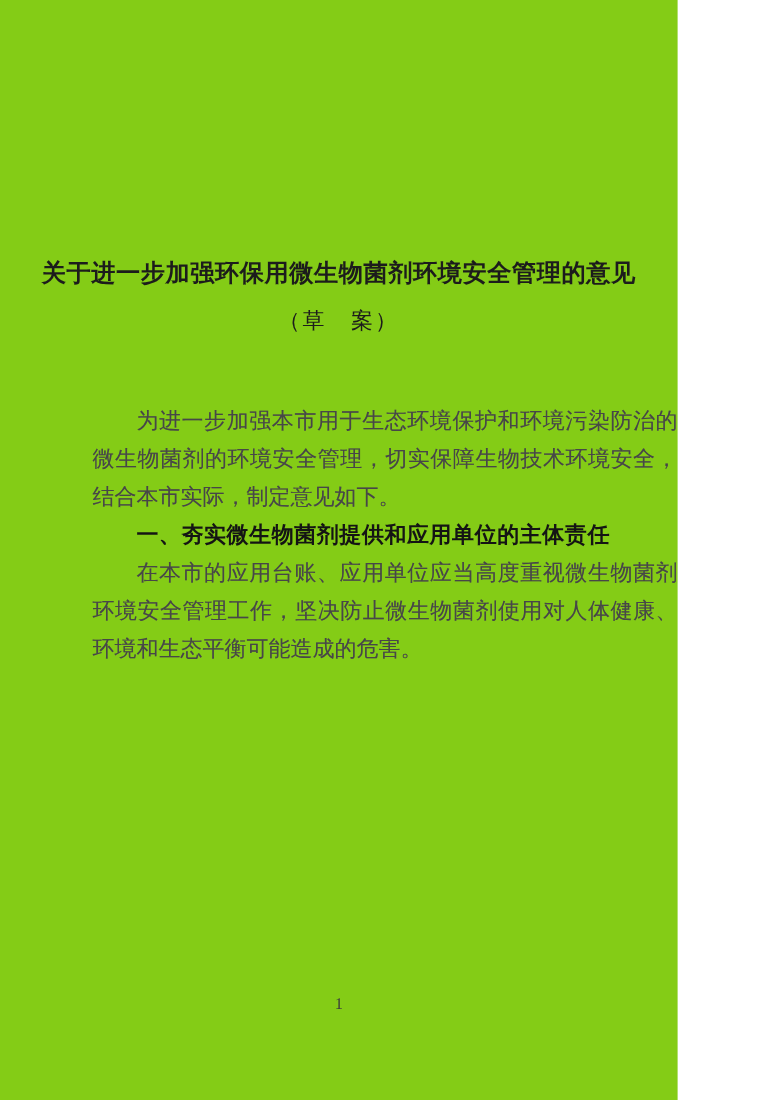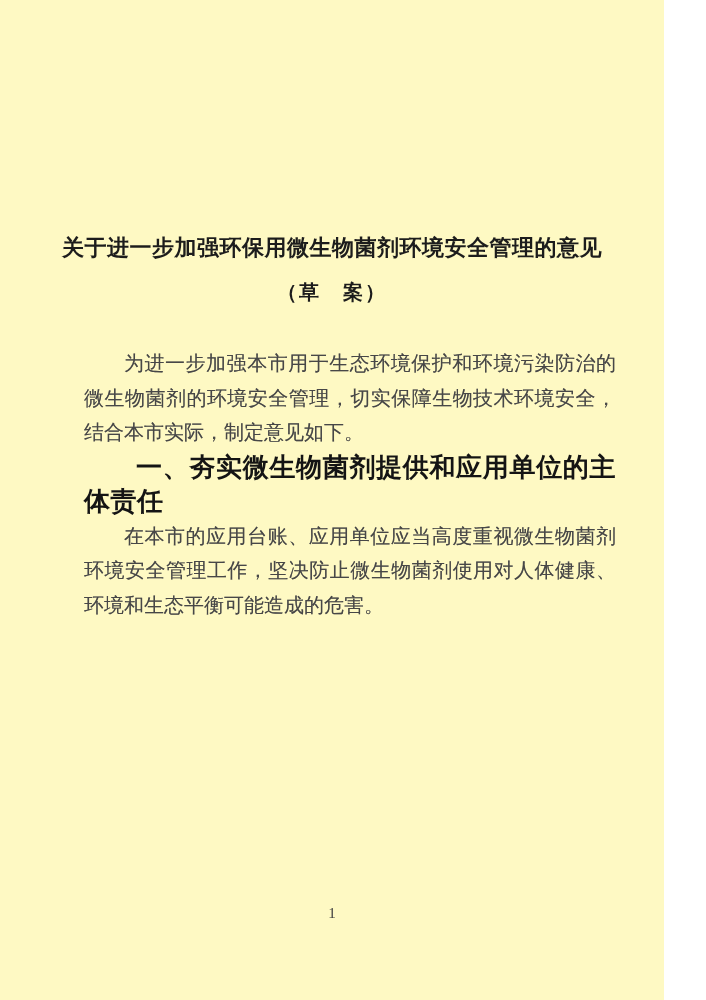--- a/index.html
+++ b/index.html
@@ -2,23 +2,23 @@
 <html><head>
 <meta charset="utf-8">
 <style>
   html, body {
     margin: 0;
     padding: 0;
     background: #ffffff;
   }
   .page {
     position: relative;
-    width: 664px;
+    width: 616px;
     height: 1000px;
-    background: #fef9c3;
+    background: #84cc16;
     overflow: hidden;
     font-family: "Liberation Serif", "DejaVu Serif", serif;
   }
   .doc-title {
     position: absolute;
     top: 233px;
     left: 30px;
     right: 30px;
     text-align: center;
     font-size: 22px;
@@ -28,47 +28,47 @@
     letter-spacing: 0.5px;
   }
   .doc-subtitle {
     position: absolute;
     top: 276px;
     left: 0;
     right: 0;
     text-align: center;
     font-size: 20px;
     line-height: 32px;
-    font-weight: bold;
+    font-weight: normal;
     color: #1c1c1c;
     letter-spacing: 2px;
   }
   .doc-body {
     position: absolute;
-    top: 346px;
+    top: 366px;
     left: 84px;
     width: 532px;
     font-size: 20px;
     line-height: 34.5px;
     color: #474747;
     text-align: justify;
     text-justify: inter-ideograph;
     text-shadow: 0 0 0.5px rgba(90,90,90,0.55);
   }
   .doc-body p {
     margin: 0;
     text-indent: 2em;
   }
   .section-heading {
     margin: 0;
     text-indent: 2em;
     font-weight: bold;
     color: #141414;
     font-family: "Liberation Sans", "DejaVu Sans", sans-serif;
-    font-size: 26px;
+    font-size: 20px;
     letter-spacing: 0.5px;
     text-shadow: none;
   }
   .lead-bold {
     font-weight: bold;
     color: #141414;
     font-family: "Liberation Sans", "DejaVu Sans", sans-serif;
     letter-spacing: 0.5px;
   }
   .page-number {

